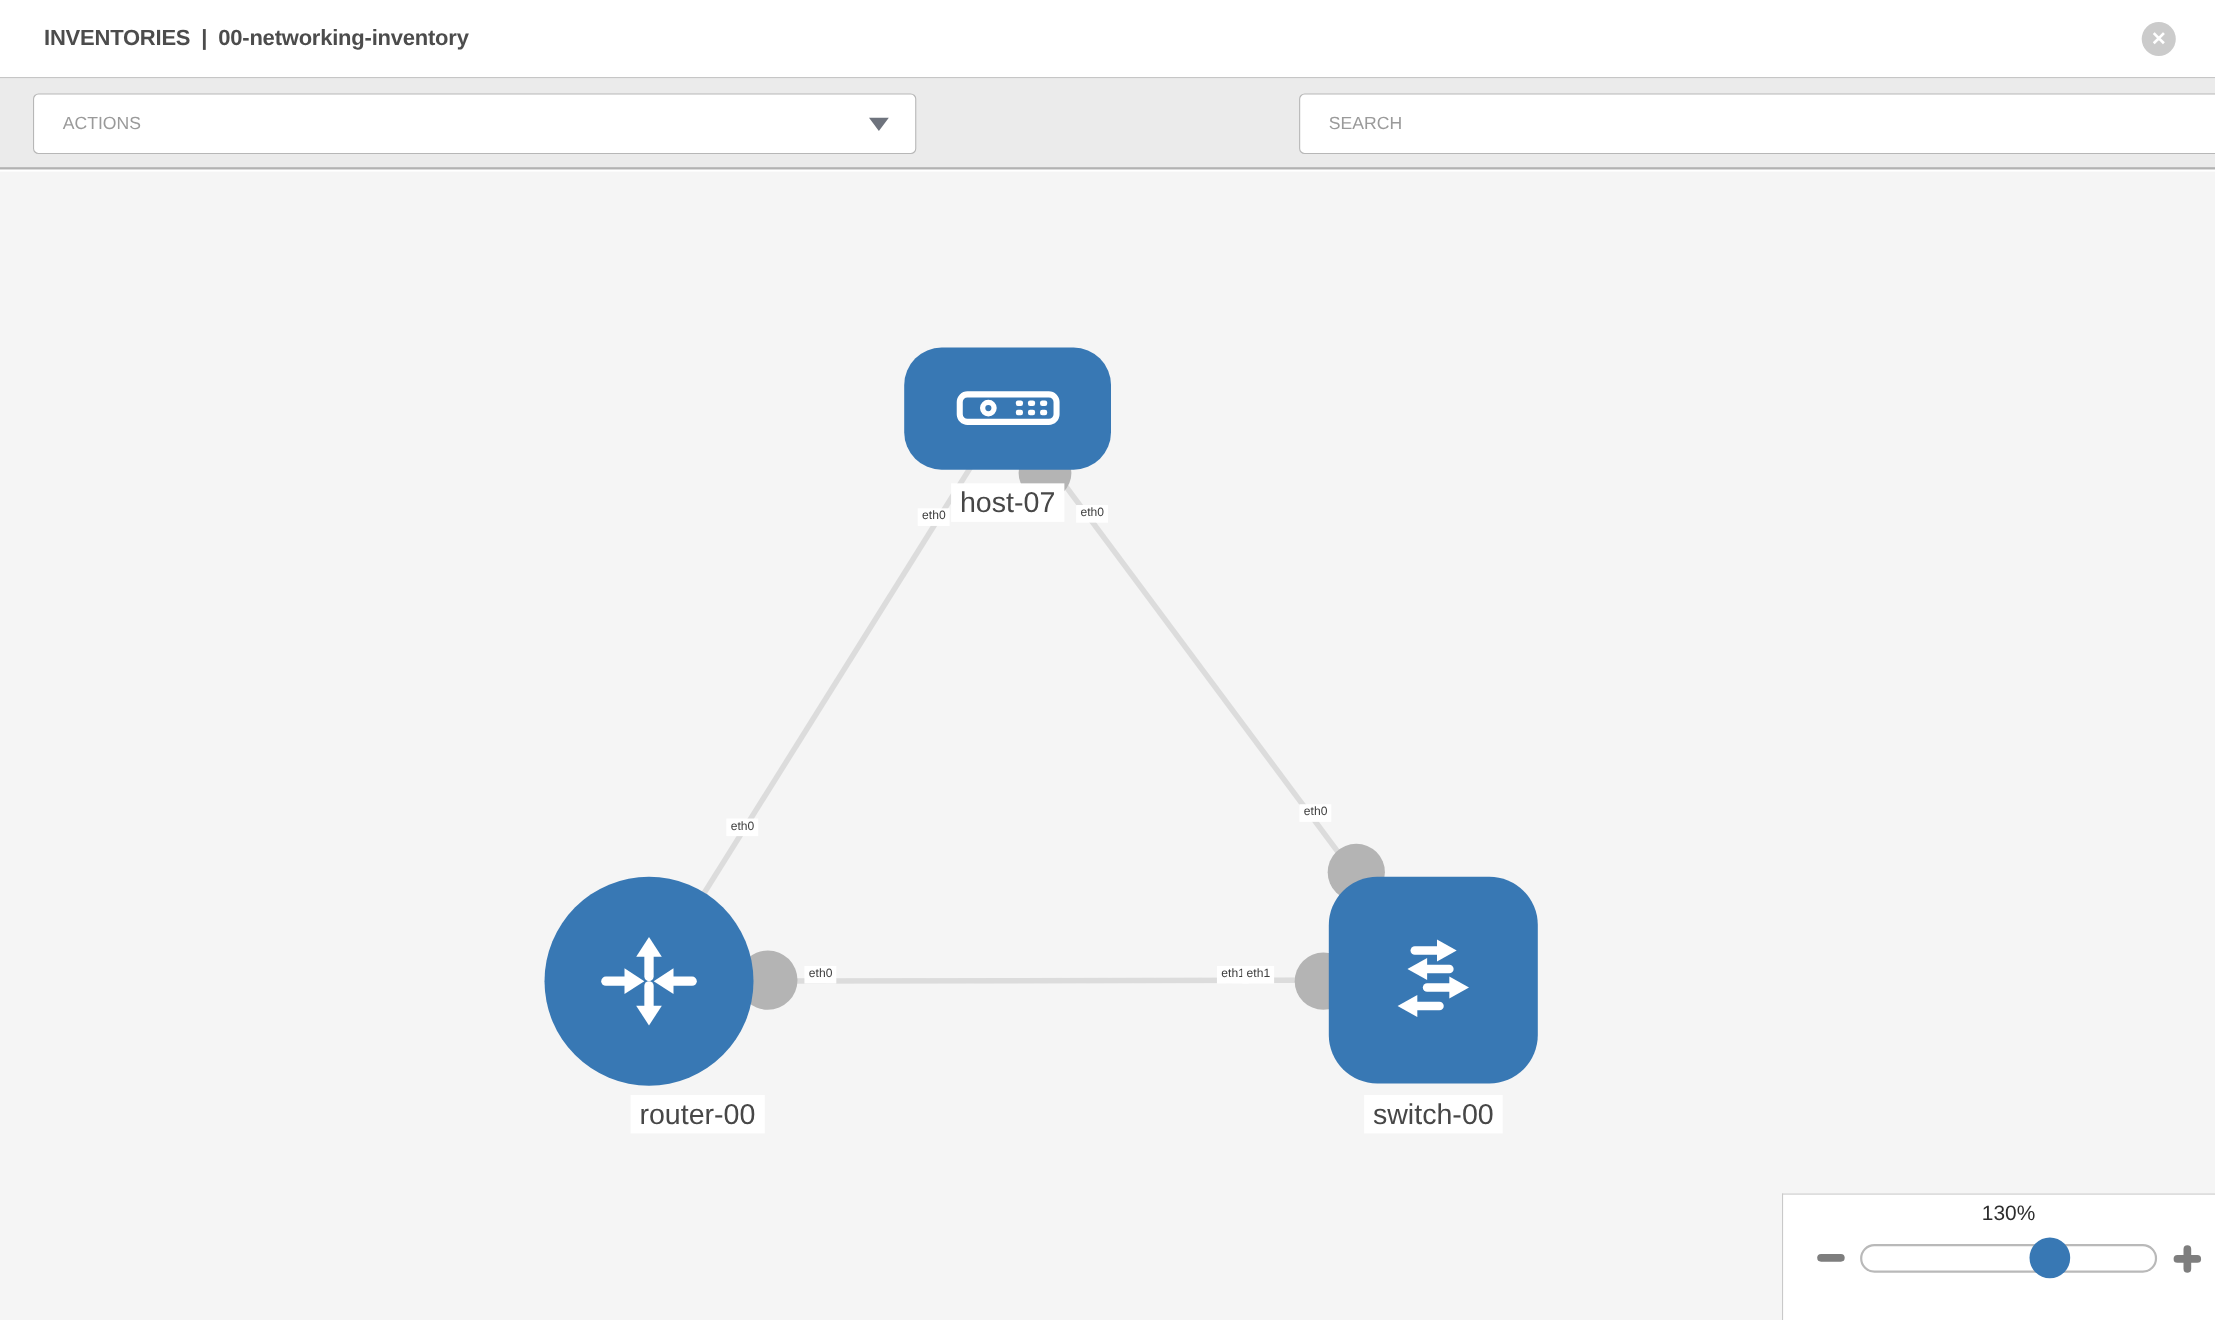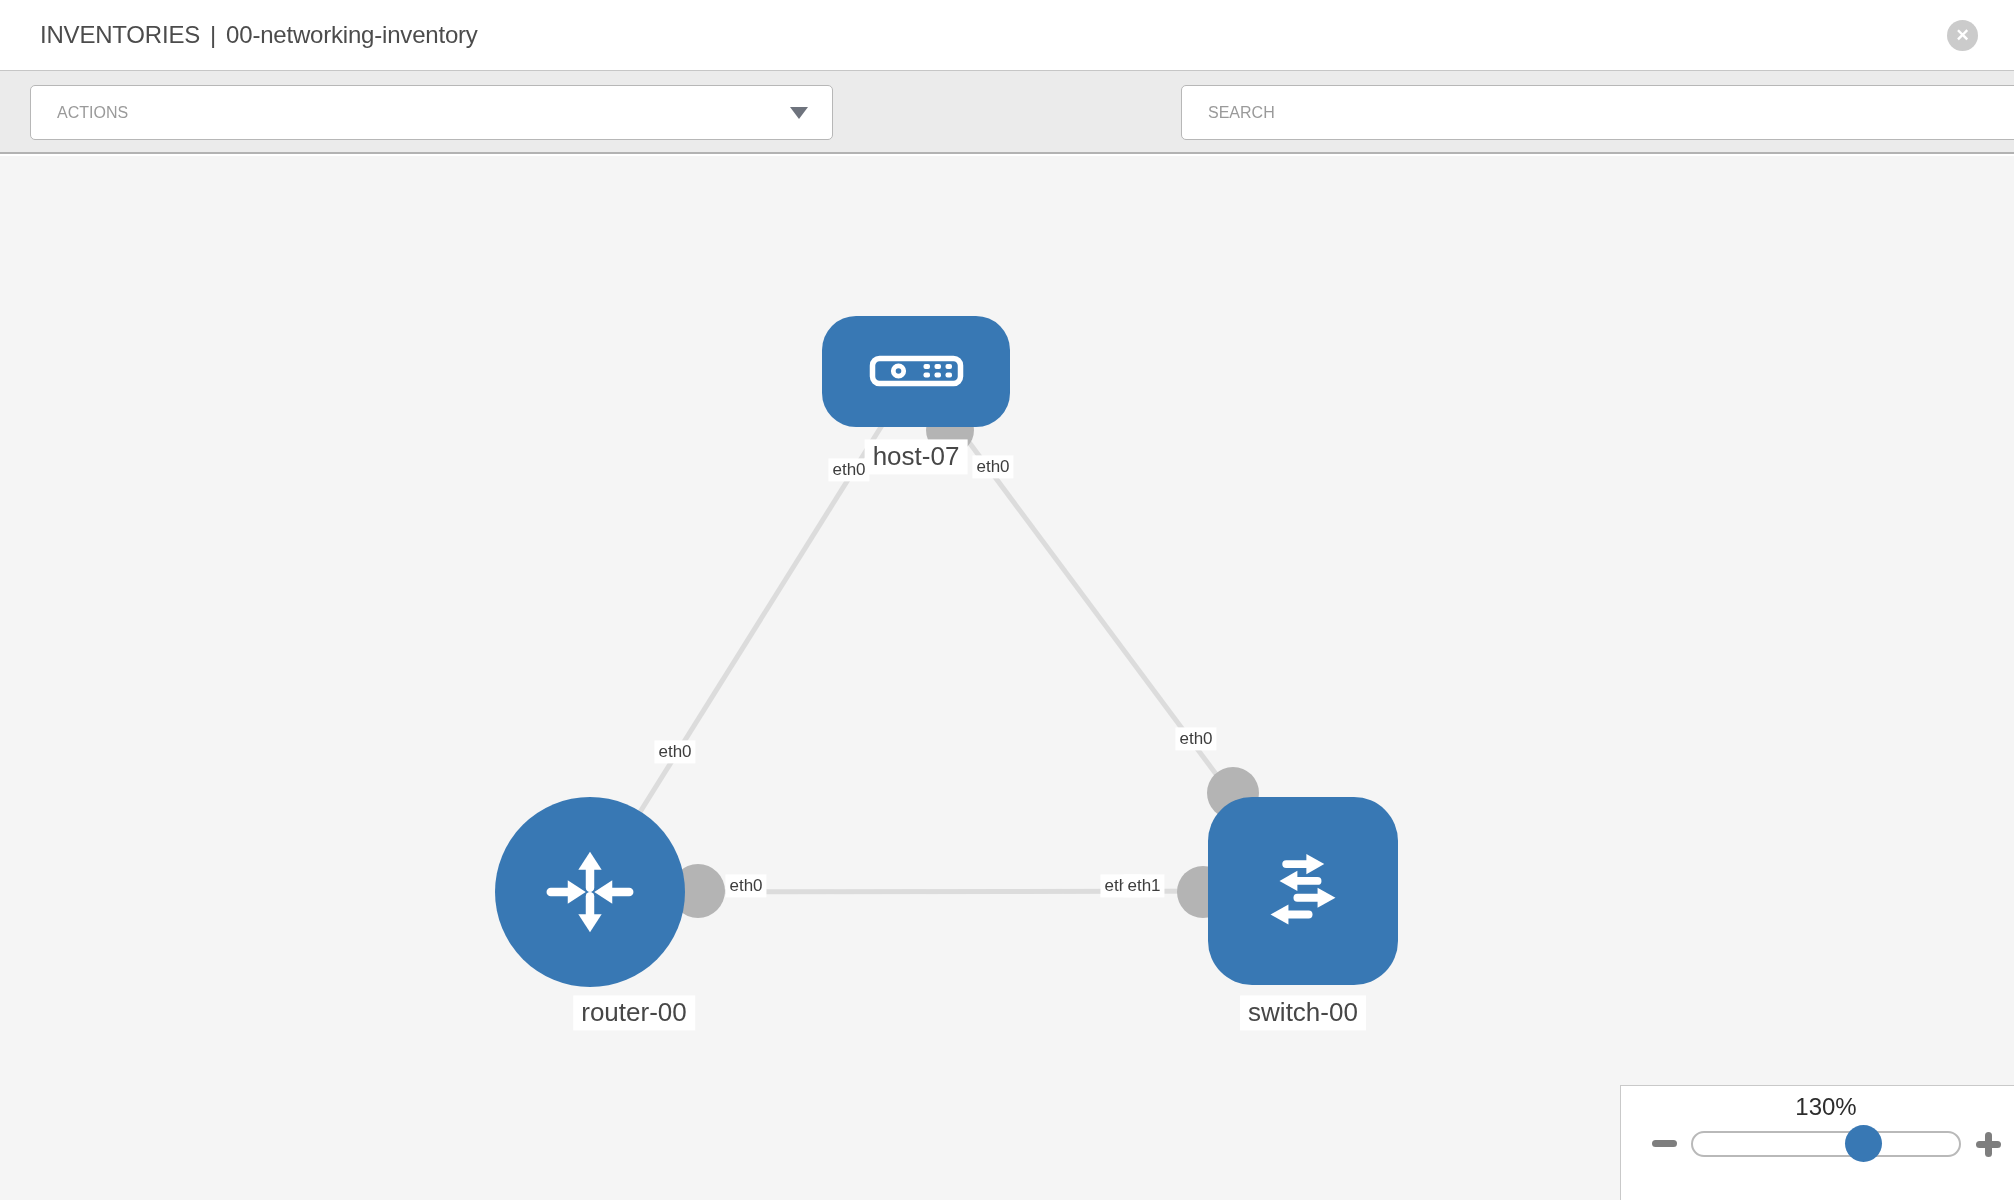--- a/index.html
+++ b/index.html
@@ -12,21 +12,21 @@
     background: #ffffff;
   }
 
   
   .titlebar {
     position: absolute; top: 0; left: 0; right: 0; height: 70px;
     background: #ffffff;
     display: flex; align-items: center; justify-content: space-between;
     padding: 0 36px 0 40px;
   }
-  .page-title { font-size: 24px; font-weight: normal; color: #4c4c4c; letter-spacing: -0.2px; }
+  .page-title { font-size: 20px; font-weight: bold; color: #4c4c4c; letter-spacing: -0.2px; }
   .page-title .sep { margin: 0 10px; color: #4c4c4c; }
   .close-btn {
     width: 31px; height: 31px; border-radius: 50%;
     background: #cbcbcb; color: #ffffff;
     display: flex; align-items: center; justify-content: center;
     font-size: 17px; font-weight: bold; cursor: pointer; user-select: none;
   }
 
   
   .toolbar {
@@ -73,34 +73,34 @@
     position: absolute; z-index: 4;
     transform: translate(-50%, -50%);
     background: #ffffff; color: #474747;
     font-size: 26px; line-height: 1.2; padding: 2px 8px;
     white-space: nowrap; cursor: default;
   }
   .eth-label {
     position: absolute; z-index: 4;
     transform: translate(-50%, -50%);
     background: #ffffff; color: #3d3d3d;
-    font-size: 17px; line-height: 1.25; padding: 1px 4px;
+    font-size: 11px; line-height: 1.25; padding: 1px 4px;
     white-space: nowrap; cursor: default;
   }
 
   
   .zoom-panel {
     position: absolute; left: 1620px; top: 1085px; right: 0; bottom: 0;
     background: #ffffff;
     border-left: 1px solid #c9c9c9; border-top: 1px solid #c9c9c9;
     z-index: 10;
   }
   .zoom-percent {
     position: absolute; left: 70px; top: 7px; width: 270px;
-    text-align: center; font-size: 24px; color: #2d2d2d;
+    text-align: center; font-size: 19px; color: #2d2d2d;
   }
   .zoom-minus {
     position: absolute; left: 31px; top: 54px;
     width: 25px; height: 7px; border-radius: 4px; background: #7e7e7e;
     cursor: pointer;
   }
   .zoom-track {
     position: absolute; left: 70px; top: 45px; width: 270px; height: 26px;
     background: #ffffff; border: 2px solid #b9b9b9; border-radius: 14px;
     cursor: pointer;

